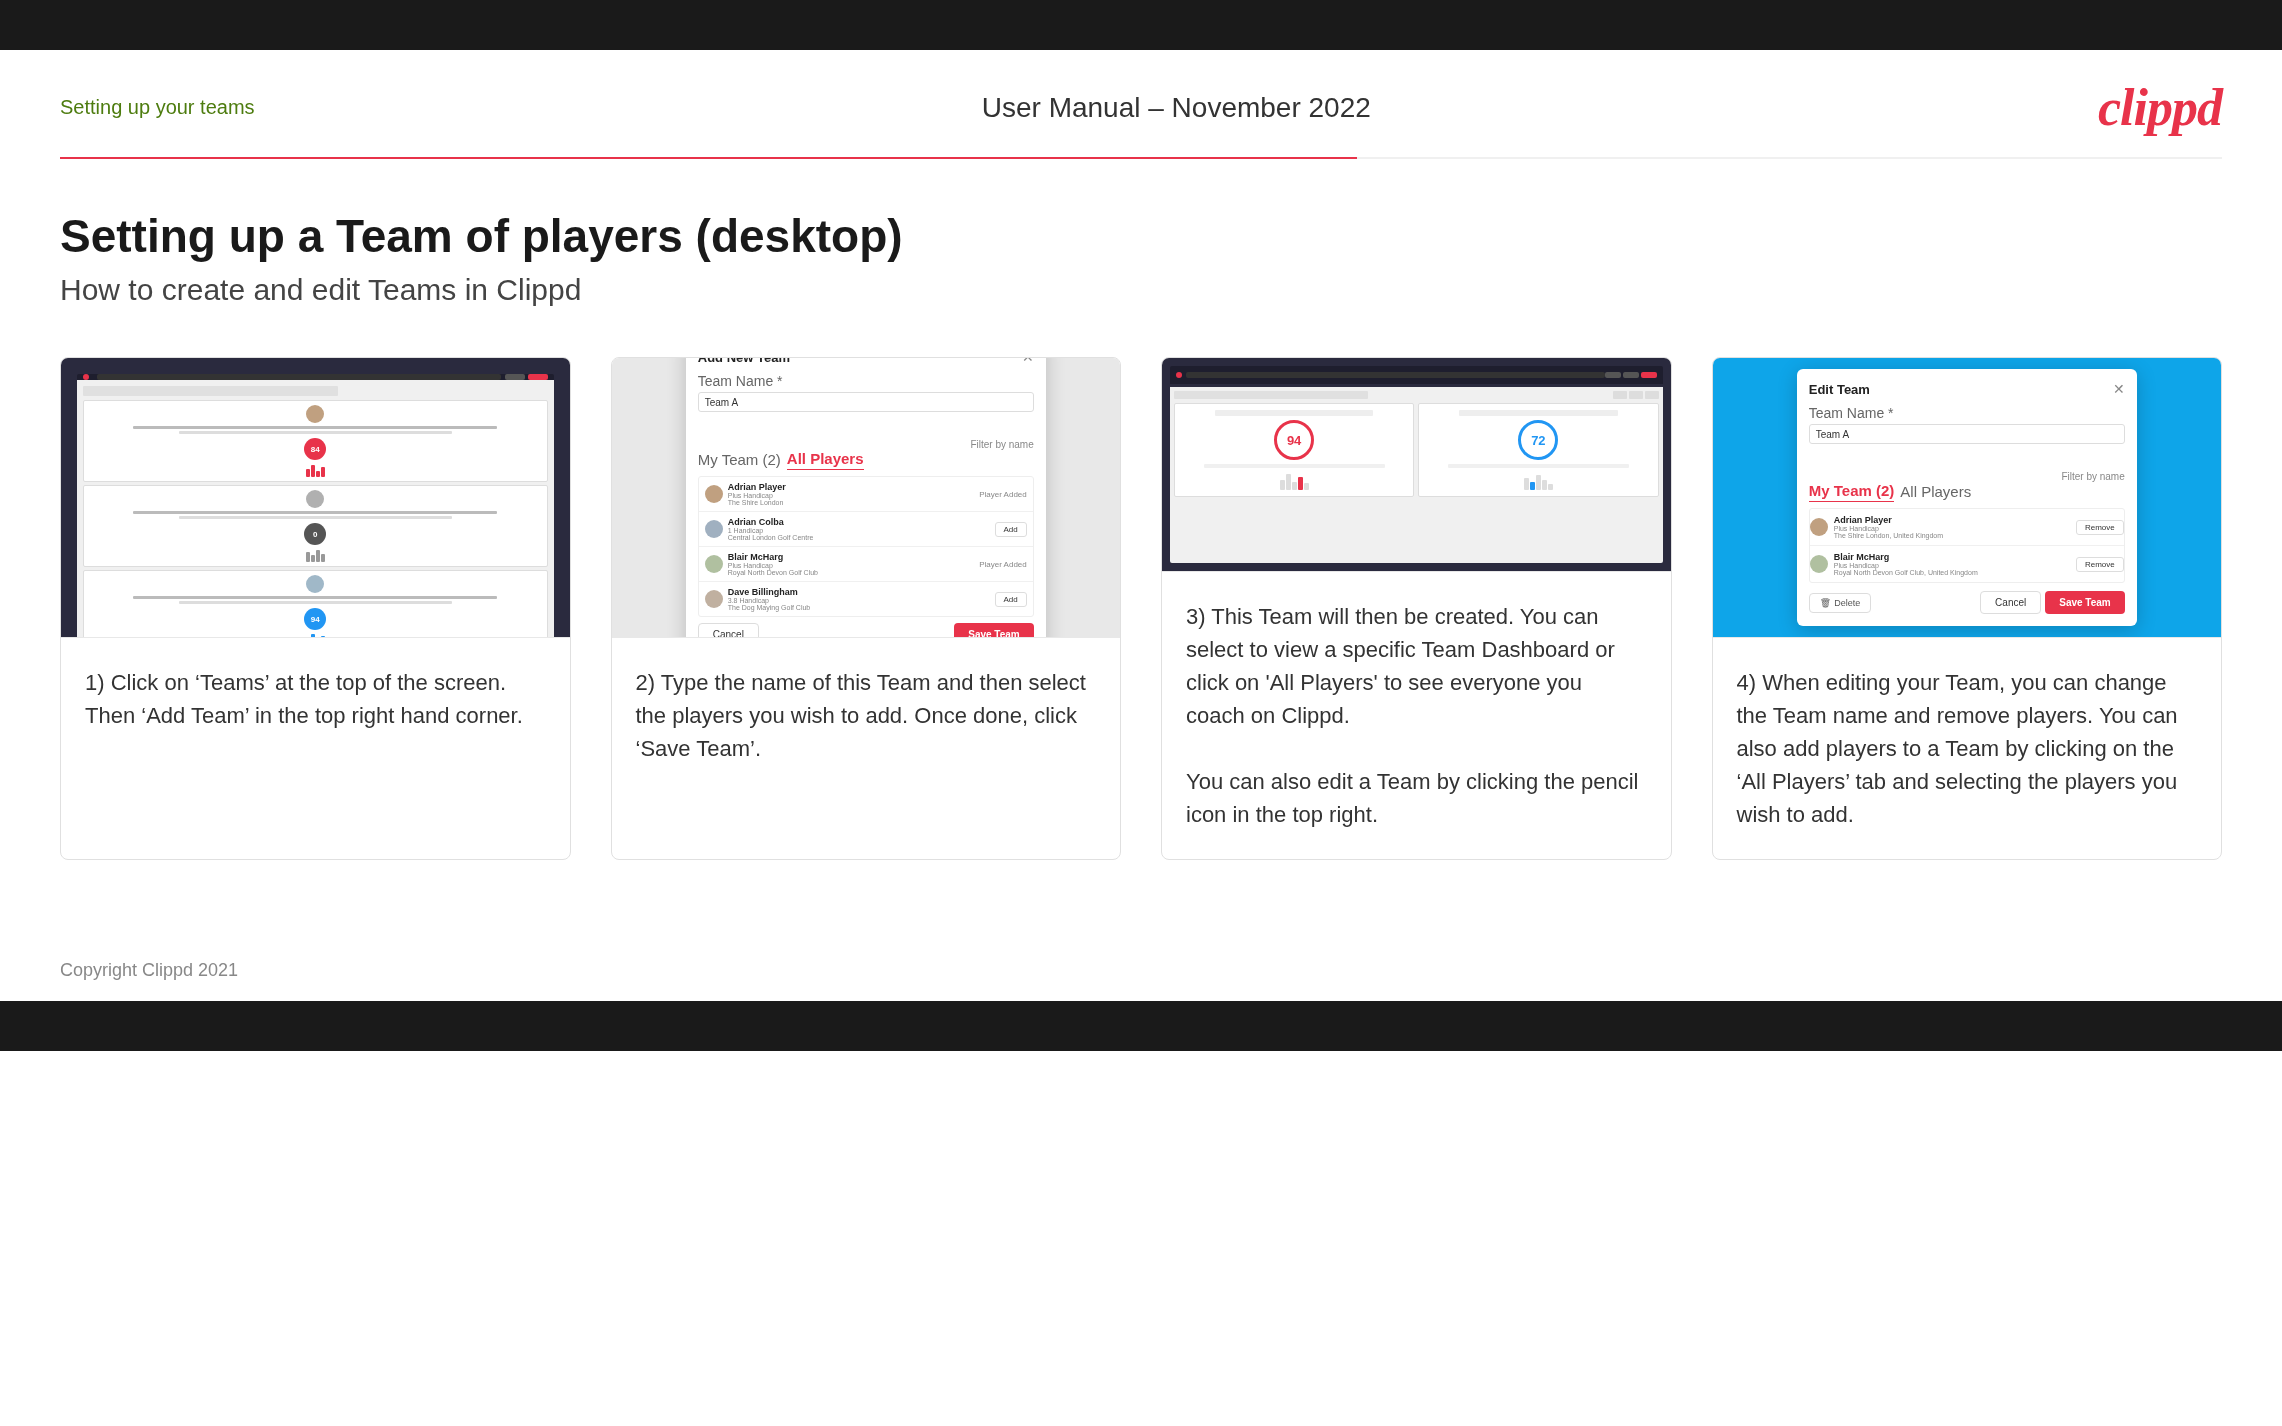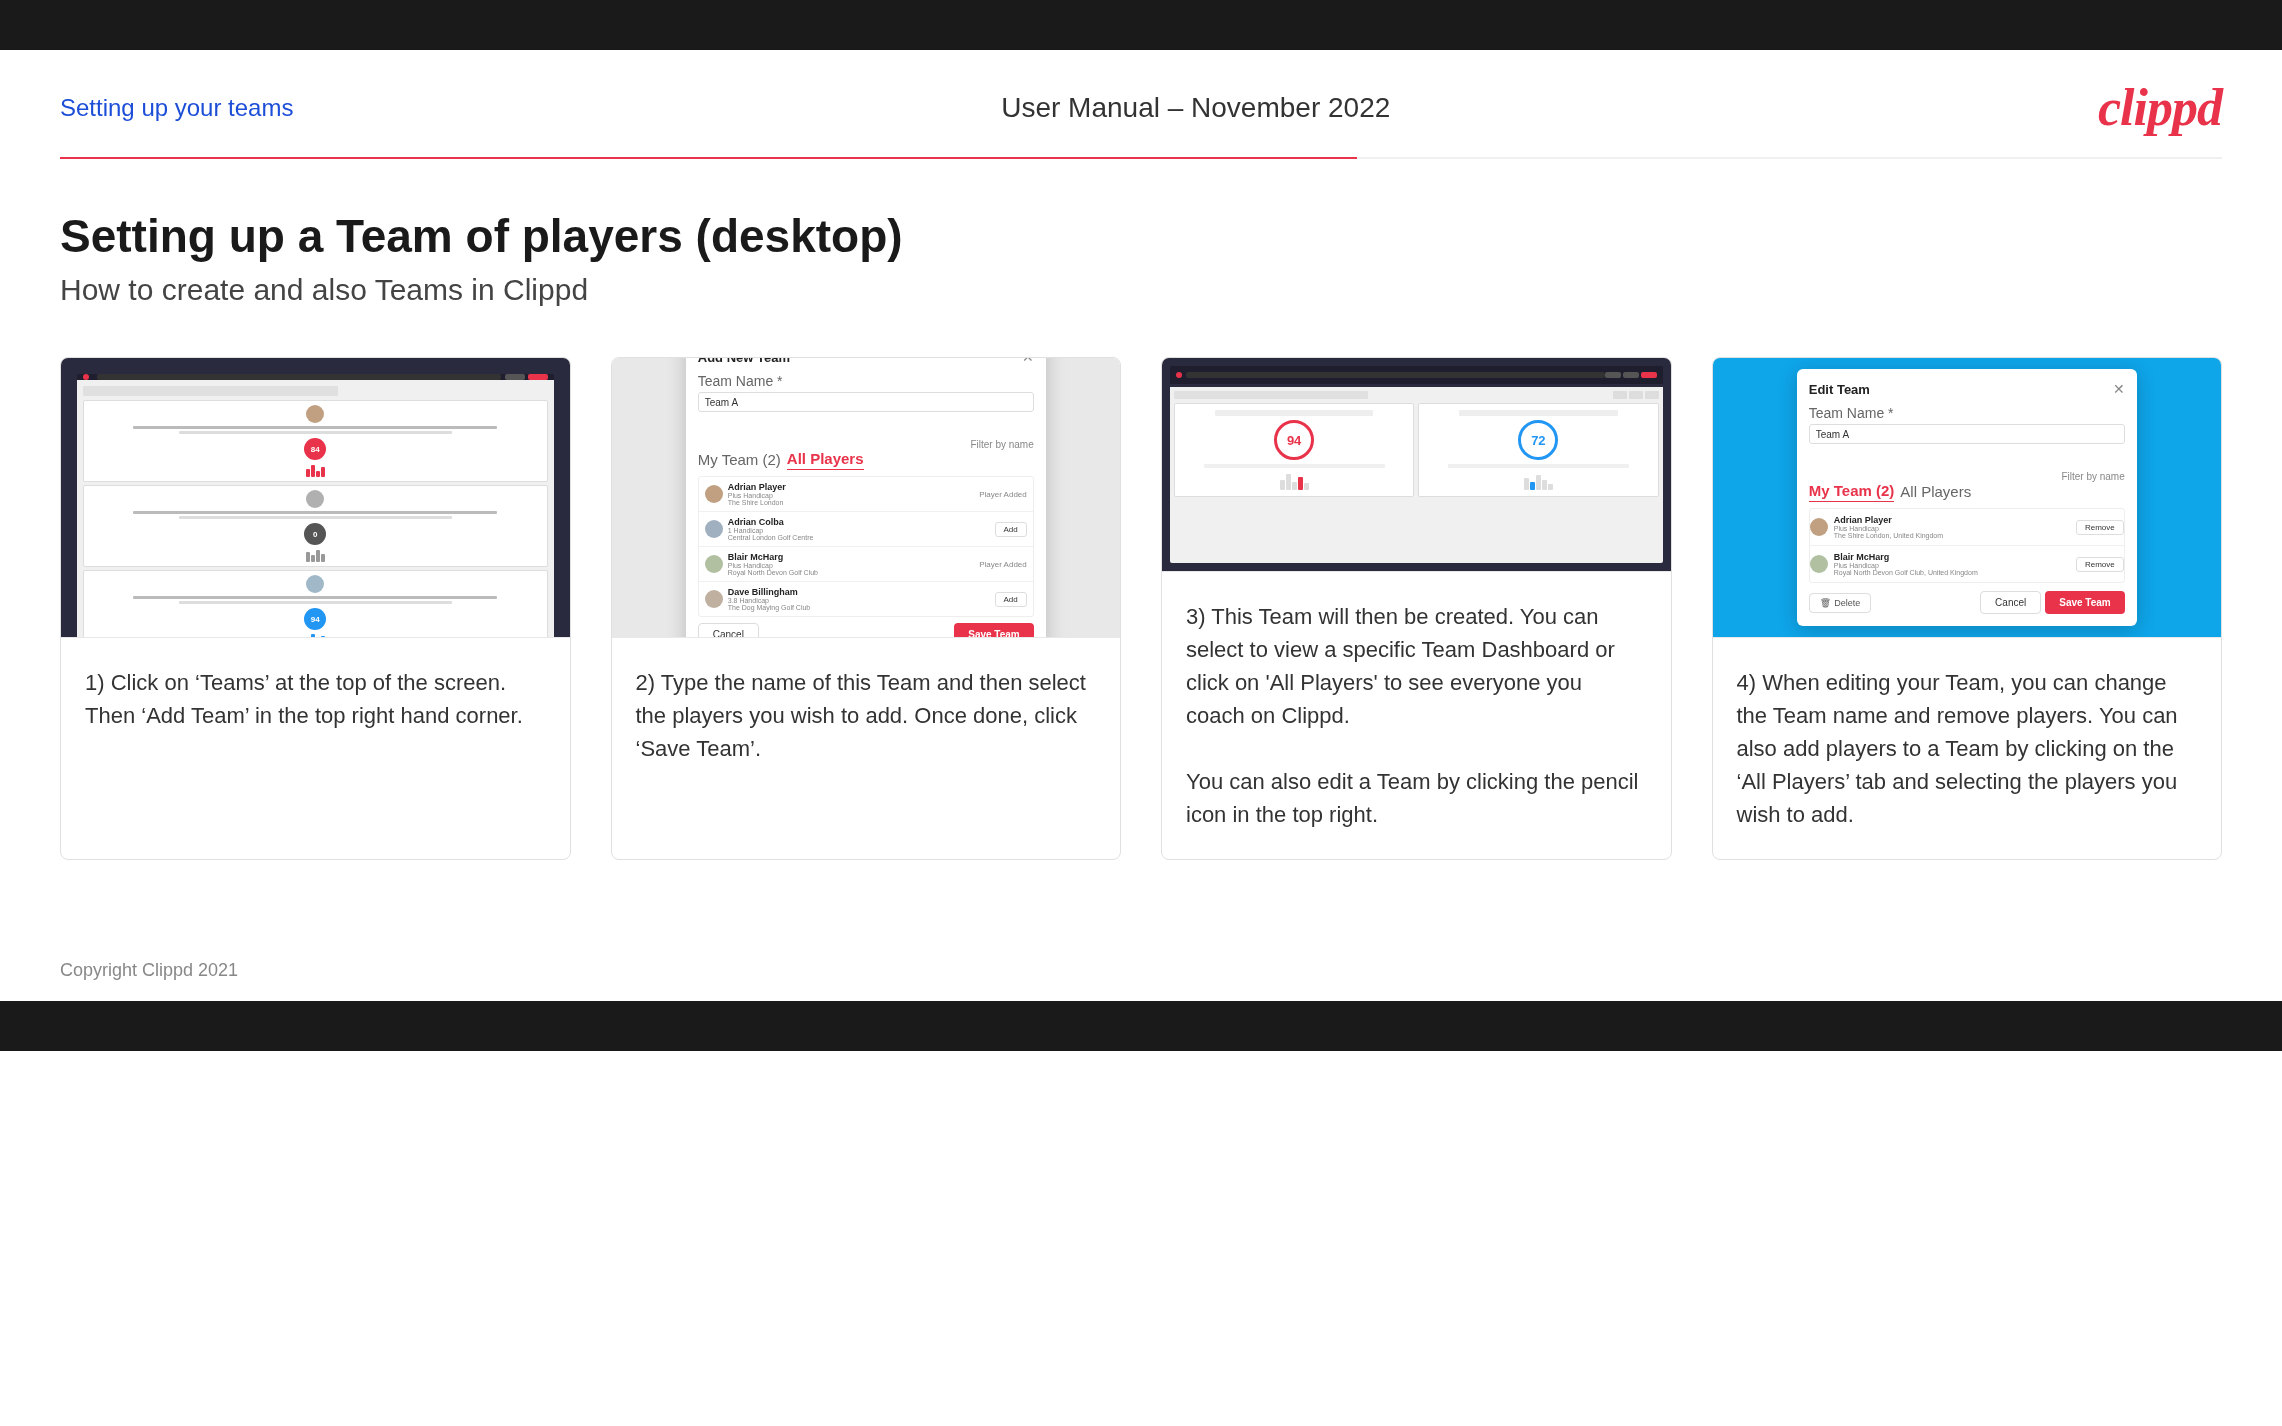--- a/index.html
+++ b/index.html
@@ -19,22 +19,22 @@
     }
 
     
     .header {
       display: flex;
       align-items: center;
       justify-content: space-between;
       padding: 28px 60px 20px 60px;
     }
     .header-left {
-      font-size: 24px;
-      color: #1d4ed8;
+      font-size: 20px;
+      color: #4d7c0f;
     }
     .header-center {
       font-size: 28px;
       color: #333;
     }
     .header-logo {
       font-size: 52px;
       font-weight: 700;
       color: #e8334a;
       letter-spacing: -1px;
@@ -360,21 +360,21 @@
   <div class="header-left">Setting up your teams</div>
   <div class="header-center">User Manual – November 2022</div>
   <div class="header-logo clippd-logo-text">clippd</div>
 </div>
 
 <div class="divider"></div>
 
 <div class="main">
 
   <h1 class="section-title">Setting up a Team of players (desktop)</h1>
-  <p class="section-subtitle">How to create and also Teams in Clippd</p>
+  <p class="section-subtitle">How to create and edit Teams in Clippd</p>
 
   <div class="cards-grid">
 
     <div class="card">
       <div class="card-screenshot screenshot-1">
 
         <div style="height:100%; display:flex; flex-direction:column; background:#2a2a3e; padding:8px;">
           <div class="ss1-nav">
             <div class="ss1-nav-dot"></div>
             <div style="flex:1; height:6px; background:#333; border-radius:2px; margin-left:4px;"></div>

